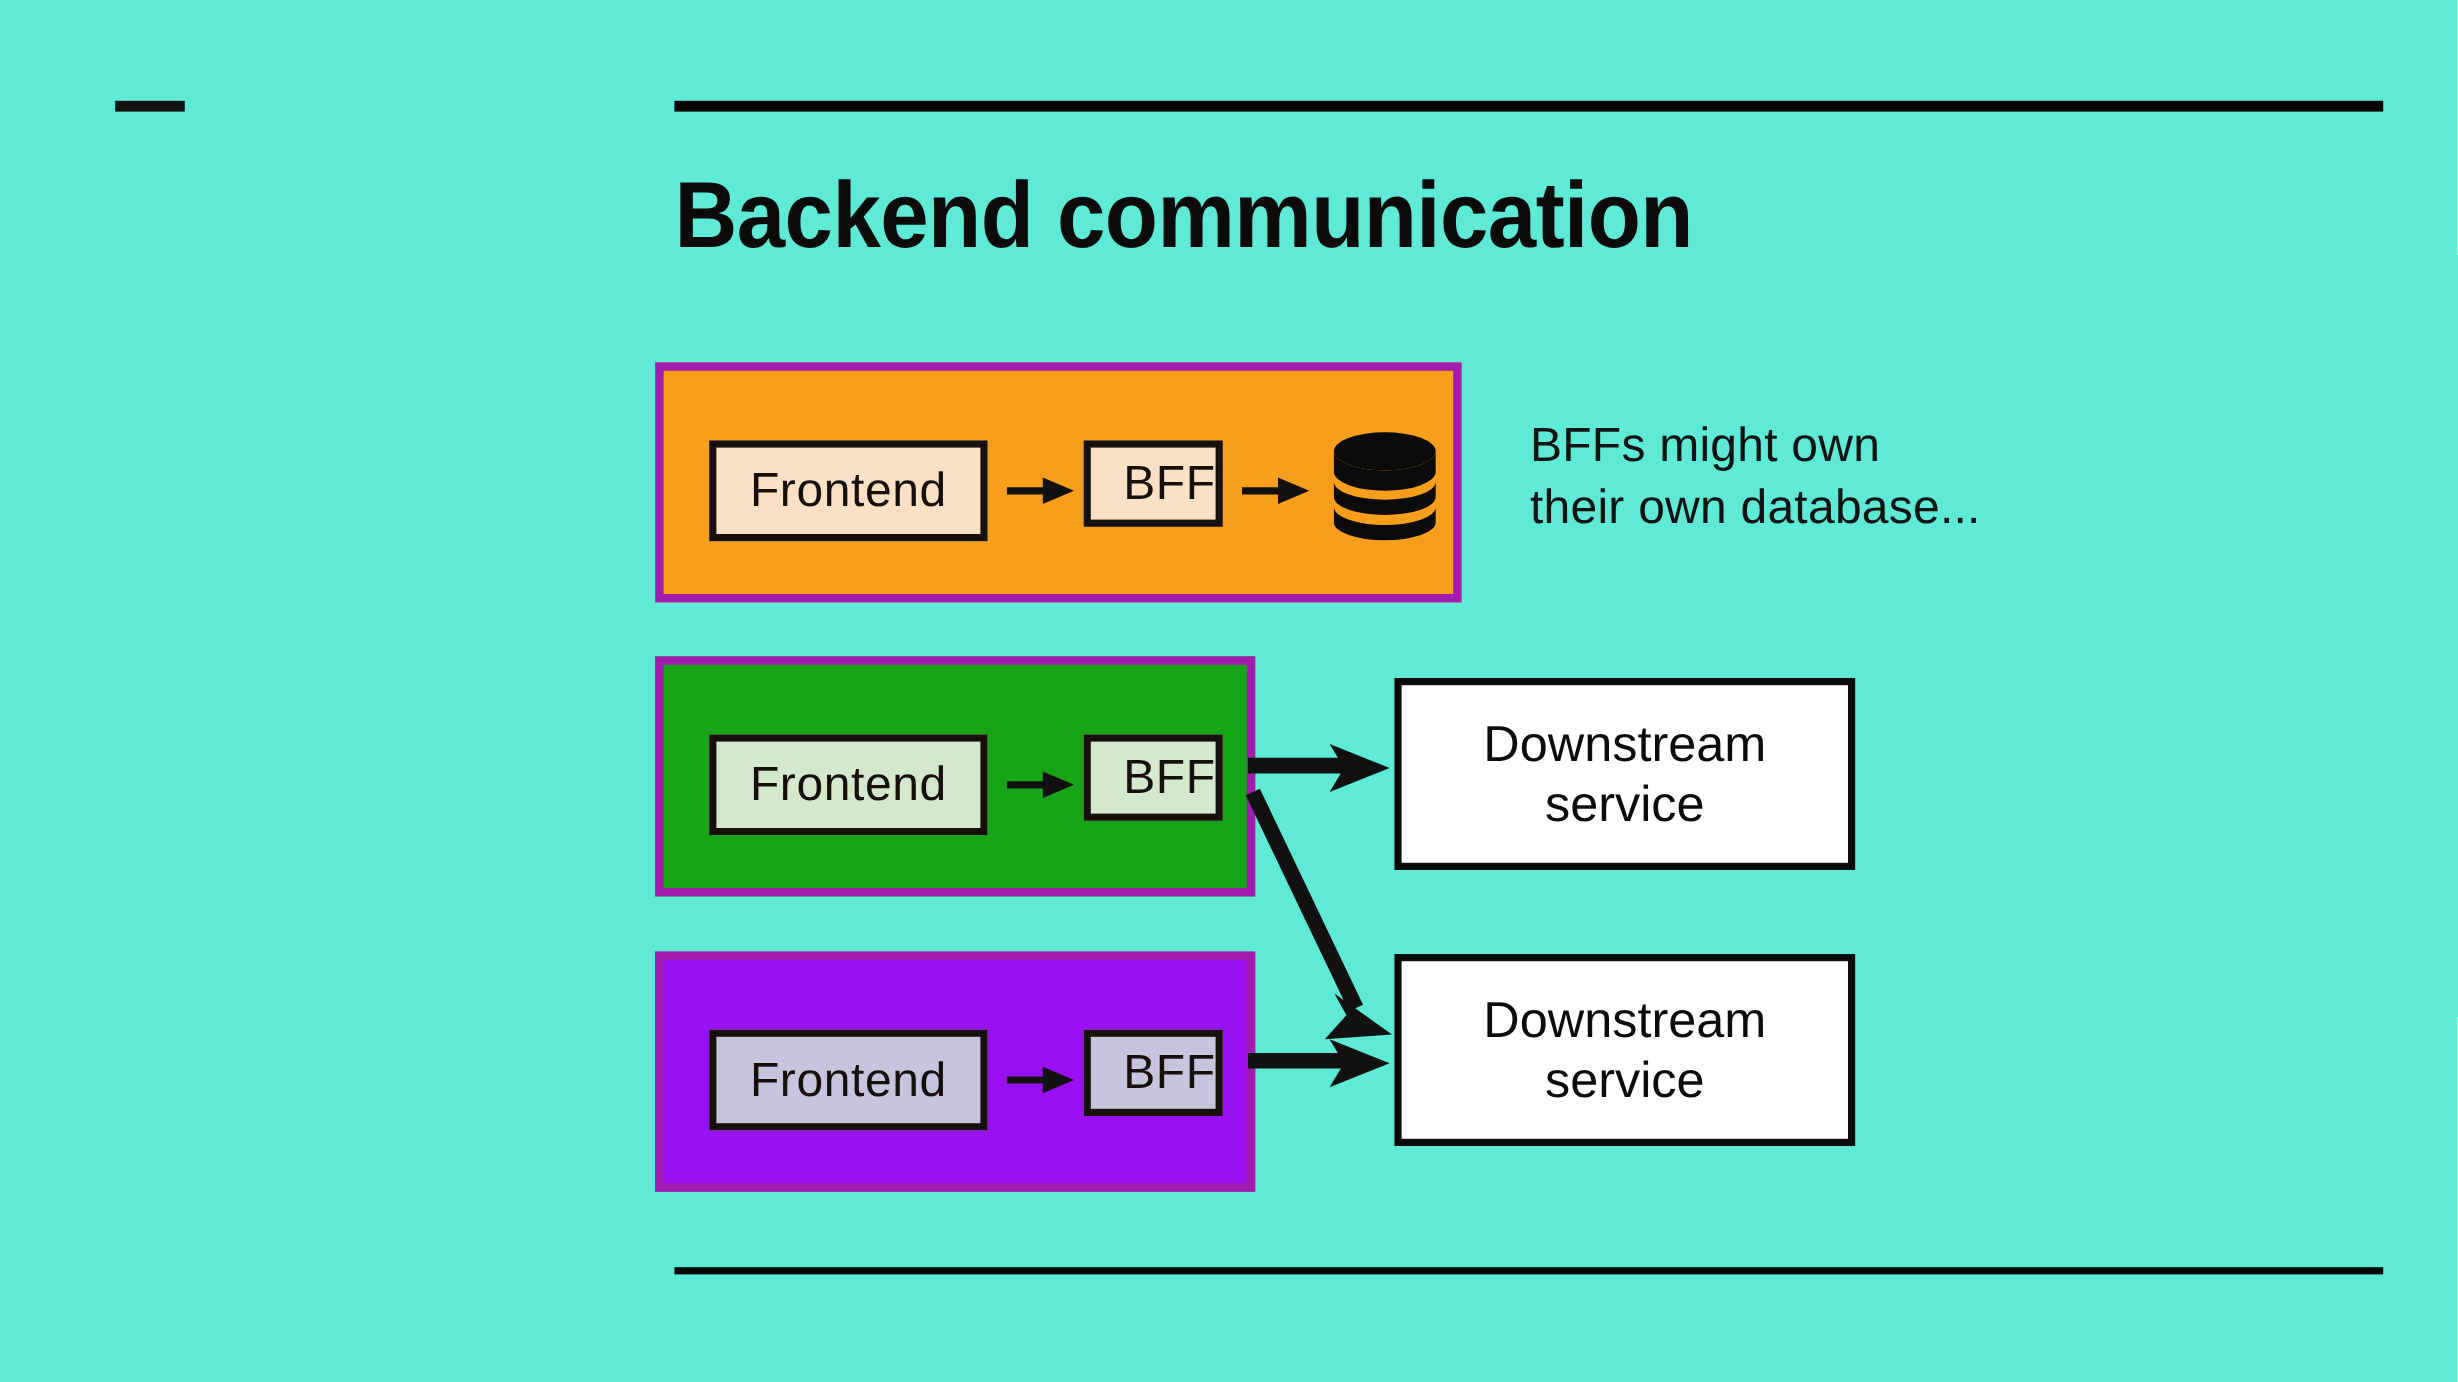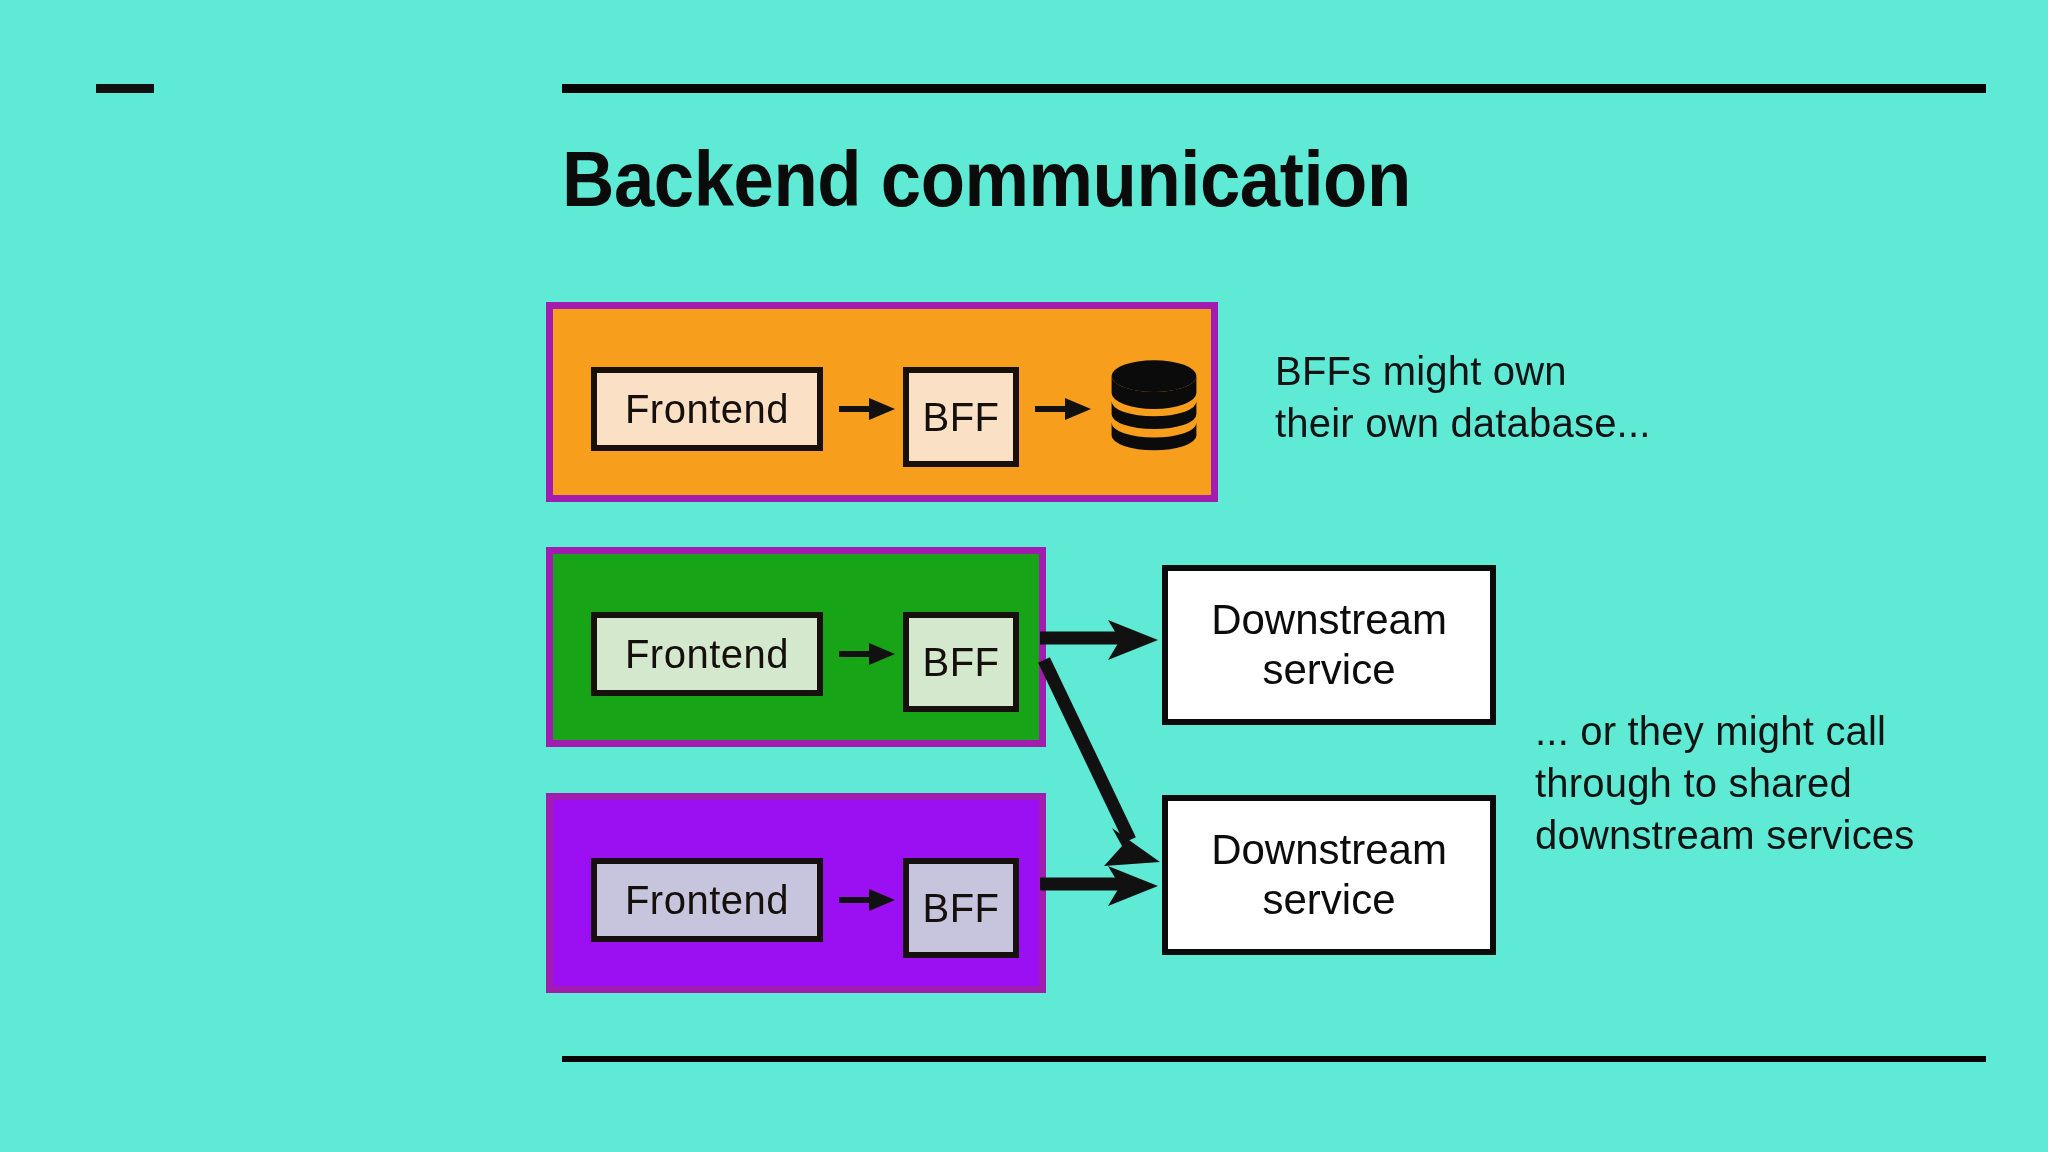--- a/index.html
+++ b/index.html
@@ -100,21 +100,21 @@
     border: 6px solid #17100c;
     box-sizing: border-box;
     display: flex;
     align-items: center;
     justify-content: center;
     font-size: 40px;
     color: #15100c;
     letter-spacing: 0.5px;
   }
   .node-frontend { width: 232px; height: 84px; }
-  .node-bff      { width: 116px; height: 100px; }
+  .node-bff      { width: 116px; height: 72px; justify-content: flex-end; }
 
   .orange .node { background: #FAE0C5; }
   .green  .node { background: #D4E8CE; }
   .purple .node { background: #C7C5DD; }
 
   
   .orange .node-frontend { left: 38px;  top: 58px; }
   .orange .node-bff      { left: 350px; top: 58px; }
   .green  .node-frontend { left: 38px;  top: 58px; }
   .green  .node-bff      { left: 350px; top: 58px; }
@@ -153,21 +153,21 @@
     border: 6px solid #0b0b0b;
     background: #ffffff;
     box-sizing: border-box;
     display: flex;
     flex-direction: column;
     align-items: center;
     justify-content: center;
     font-size: 42px;
     line-height: 1.18;
     color: #0c0c0c;
-    width: 334px;
+    width: 384px;
     height: 160px;
   }
   .downstream-top    { left: 1162px; top: 565px; }
   .downstream-bottom { left: 1162px; top: 795px; }
 
   
   .connectors {
     position: absolute;
     left: 0; top: 0;
     width: 2048px; height: 1152px;
@@ -265,20 +265,17 @@
       </g>
 
       <g>
         <path d="M1040 884 H1120" stroke="#111" stroke-width="13" fill="none"></path>
         <path d="M1108 866 L1158 886 L1108 906 L1120 886 Z" fill="#111"></path>
       </g>
     </svg>
 
     <div class="caption caption-db">BFFs might own
 their own database...</div>
-    <div class="caption caption-shared">... or they might call
-through to shared
-downstream services</div>
 
   </div>
 
   <div class="rule-bottom"></div>
 </div>
 
 </body></html>

